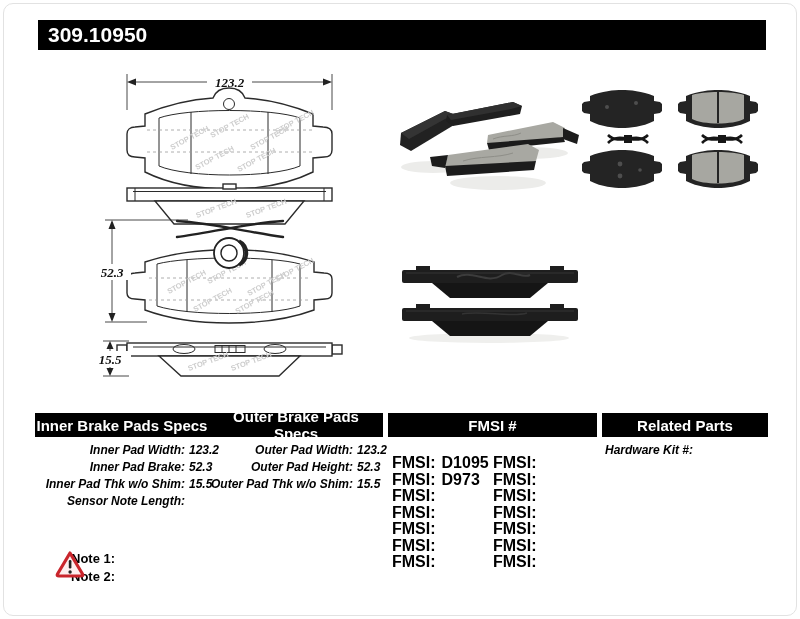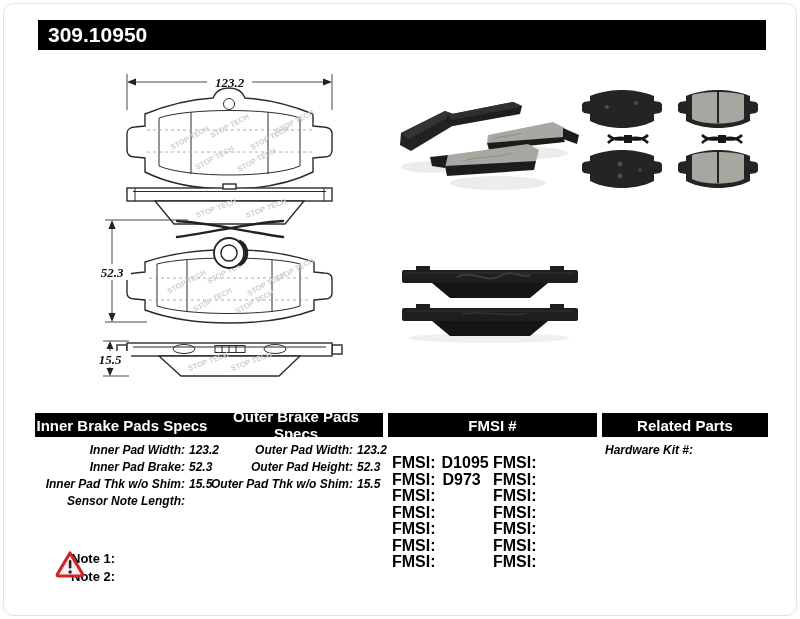--- a/index.html
+++ b/index.html
@@ -20,21 +20,21 @@
   .secbar .half{flex:1;text-align:center;}
 
   
   .specs{position:absolute;top:442px;font-size:12px;font-weight:bold;line-height:17px;font-style:italic;}
   .specrow{display:flex;white-space:nowrap;}
   .speclabel{width:150px;text-align:right;}
   .speclabel.w146{width:146px;}
   .specval{margin-left:4px;min-width:34px;text-align:left;}
   .fmsi-col{position:absolute;top:442px;font-size:16px;font-weight:bold;line-height:16.5px;margin-top:13px;}
   .fmsirow{display:flex;white-space:nowrap;}
-  .fmsival{margin-left:6px;min-width:40px;text-align:center;}
+  .fmsival{margin-left:6px;min-width:40px;}
 
   
   .notes{position:absolute;left:55px;top:550px;display:flex;align-items:flex-start;}
   .note-lines{margin-left:16px;font-size:13px;font-weight:bold;line-height:18px;text-align:right;}
 
   
   svg{position:absolute;overflow:visible;}
   .ln{stroke:#2b2b2b;stroke-width:1;fill:none;}
   .lnb{stroke:#2b2b2b;stroke-width:1.4;fill:#fff;}
   .dash{stroke:#9a9a9a;stroke-width:0.8;fill:none;stroke-dasharray:3,3;}

